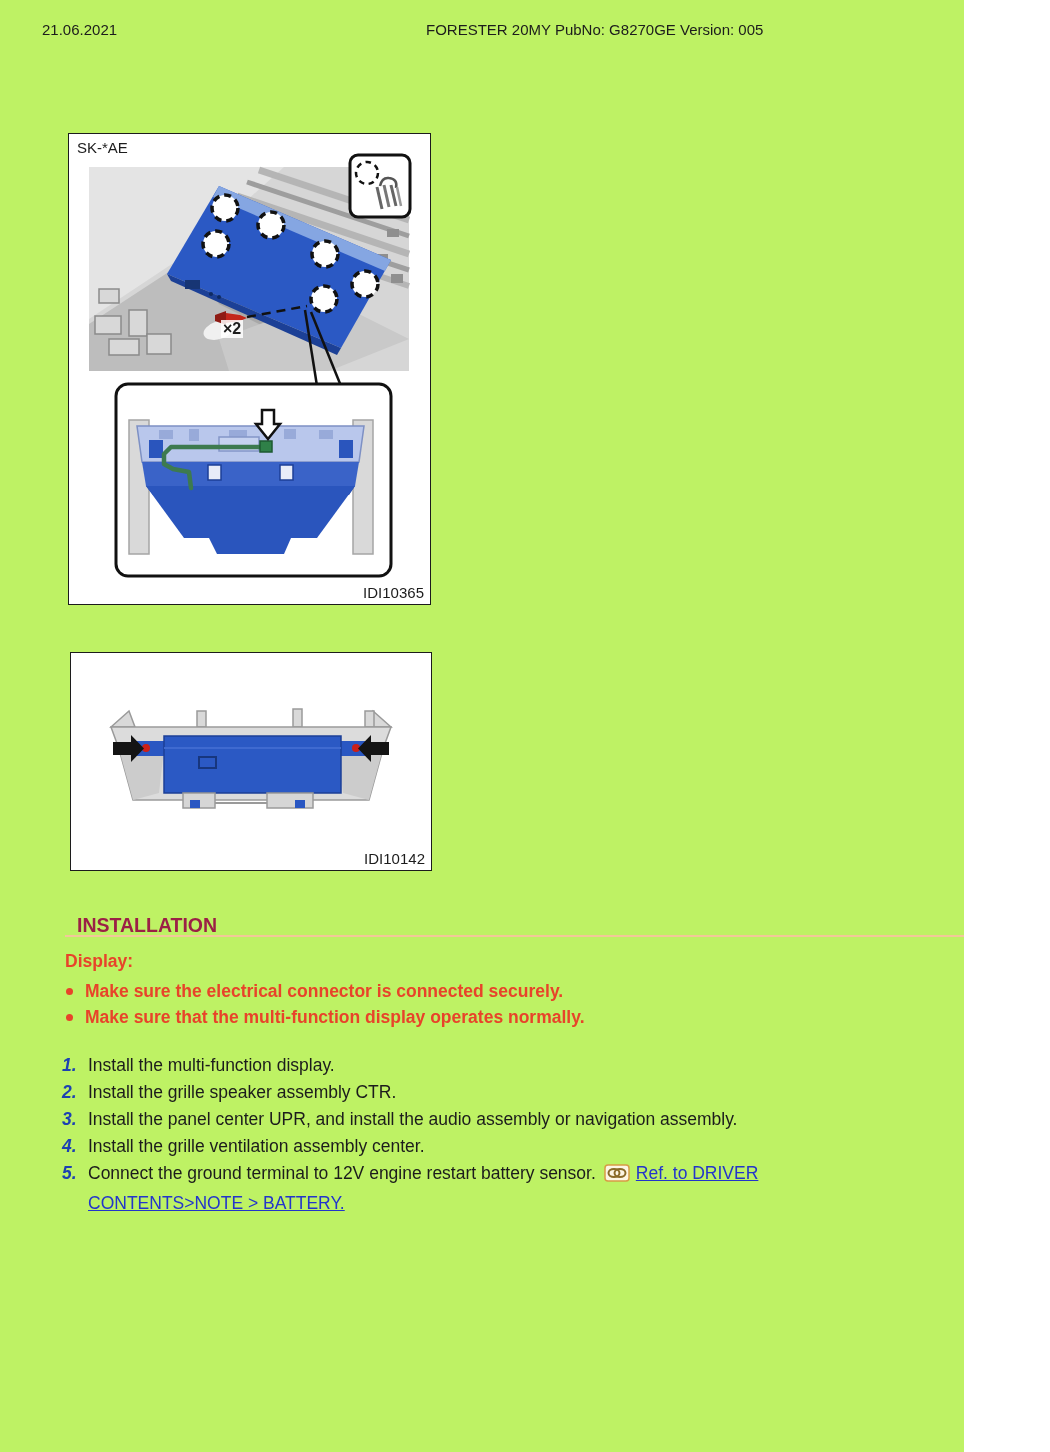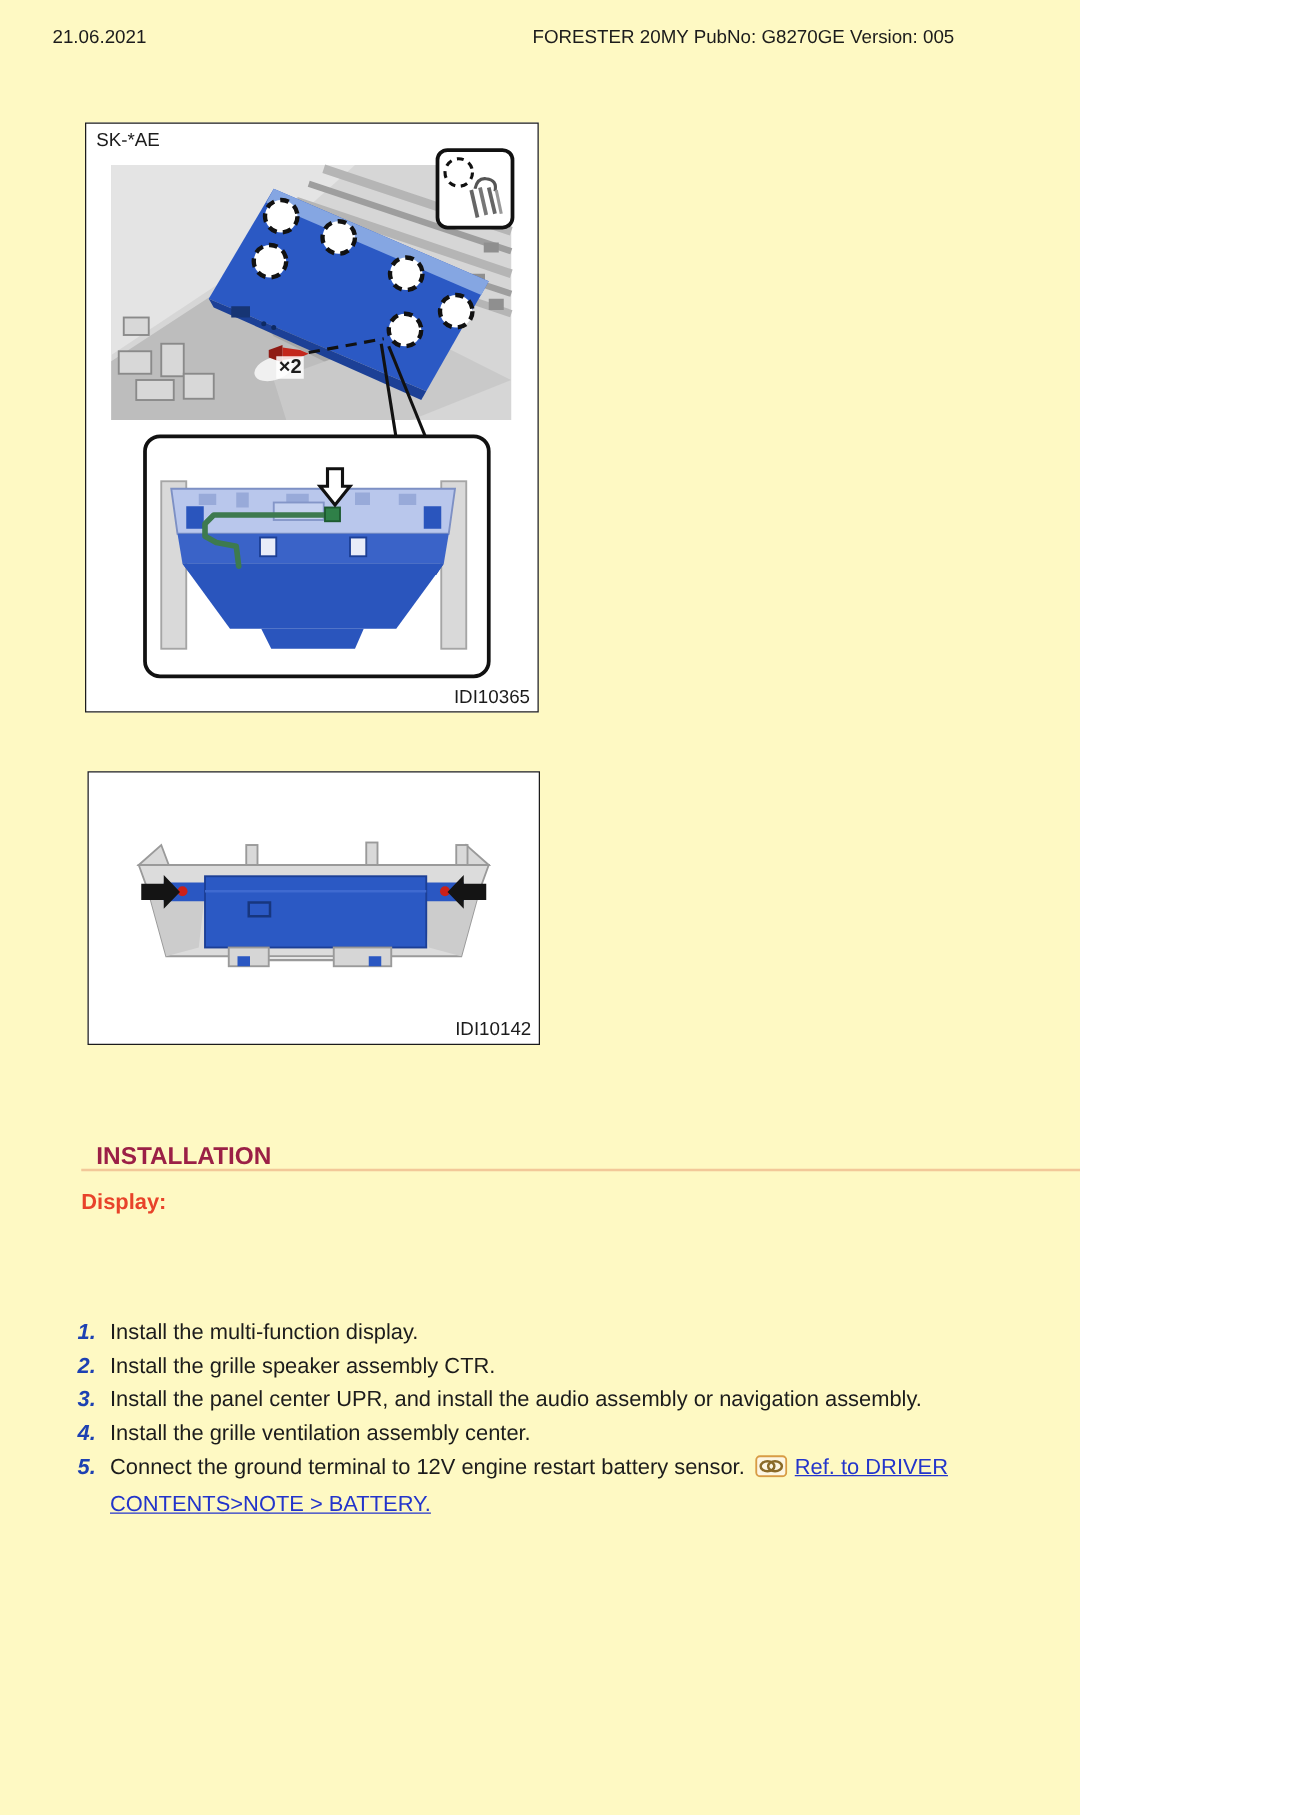--- a/index.html
+++ b/index.html
@@ -1,22 +1,22 @@
 <!DOCTYPE html>
 <html><head>
 <meta charset="utf-8">
 <style>
   html,body{margin:0;padding:0;background:#fff;}
   body{font-family:"Liberation Sans",sans-serif;color:#1c1c1c;}
-  .page{position:relative;width:864px;height:1452px;background:#fef9c3;overflow:hidden;}
+  .page{position:relative;width:964px;height:1452px;background:#bef264;overflow:hidden;}
 
   .header-date{position:absolute;left:42px;top:21px;font-size:15px;}
   .header-title{position:absolute;left:426px;top:21px;font-size:15px;}
 
-  .fig{position:absolute;border:1.5px solid #1c1c1c;background:#fff;}
+  .fig{position:absolute;border:1.5px solid #1c1c1c;background:#fff;margin-top:35px;}
   .fig1{left:68px;top:98px;width:361px;height:470px;}
   .fig2{left:70px;top:617px;width:360px;height:217px;}
   .fig svg{position:absolute;left:0;top:0;}
   .fig-variant{position:absolute;left:8px;top:5px;font-size:15px;}
   .fig-id{position:absolute;right:6px;bottom:3px;font-size:15px;text-align:right;}
   .x2-label{position:absolute;left:152px;top:186px;font-size:16px;font-weight:bold;
             background:rgba(255,255,255,.85);padding:0 2px;}
 
   .caption{position:absolute;left:90px;top:579px;font-size:17.5px;}
 
@@ -174,20 +174,30 @@
         <rect x="224" y="147" width="10" height="8" fill="#2a57c2"></rect>
       </g>
     </svg>
     <div class="fig-id">IDI10142</div>
   </div>
 
   <h1 class="installation">INSTALLATION</h1>
   <div class="rule"></div>
 
   <div class="caution-label">Display:</div>
+  <div class="caution-list">
+    <div class="caution-item">
+      <span class="caution-dot"></span>
+      <span>Make sure the electrical connector is connected securely.</span>
+    </div>
+    <div class="caution-item">
+      <span class="caution-dot"></span>
+      <span>Make sure that the multi-function display operates normally.</span>
+    </div>
+  </div>
 
   <div class="steps">
     <div class="step-row">
       <span class="step-num">1.</span>
       <div class="step-text">Install the multi-function display.</div>
     </div>
     <div class="step-row">
       <span class="step-num">2.</span>
       <div class="step-text">Install the grille speaker assembly CTR.</div>
     </div>

